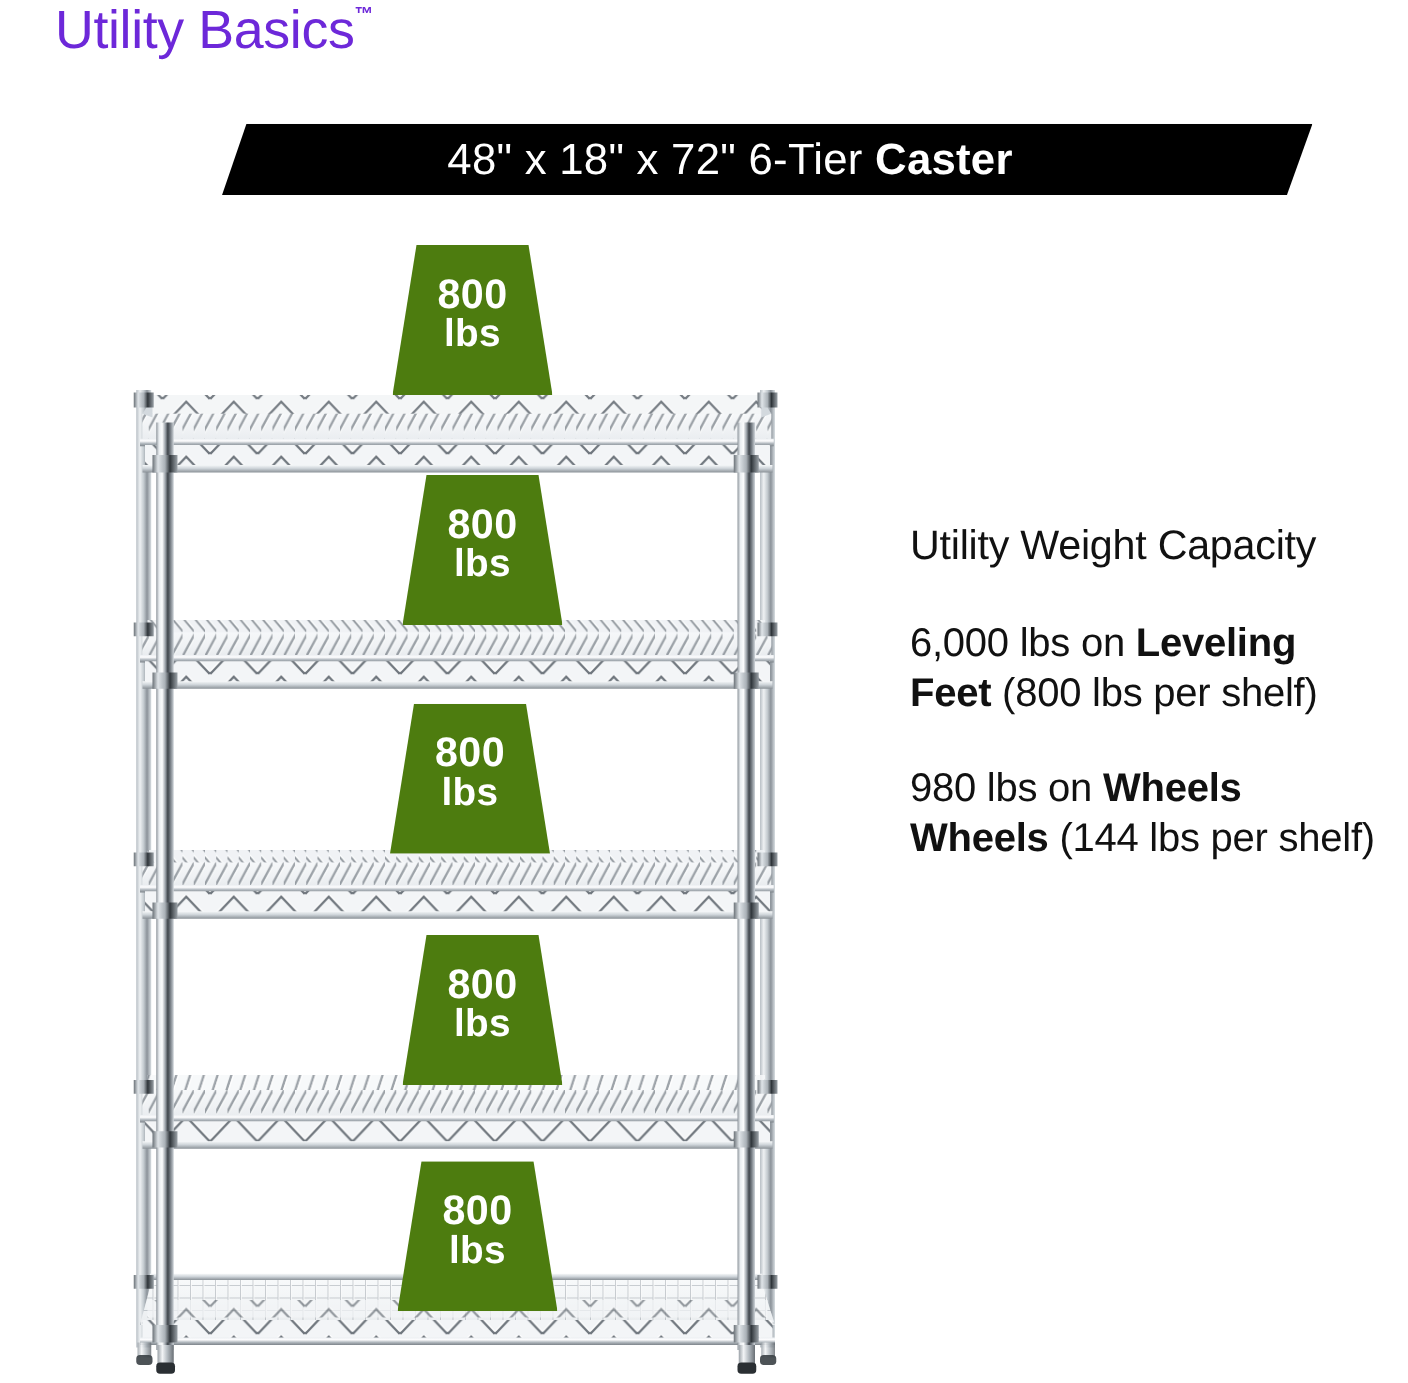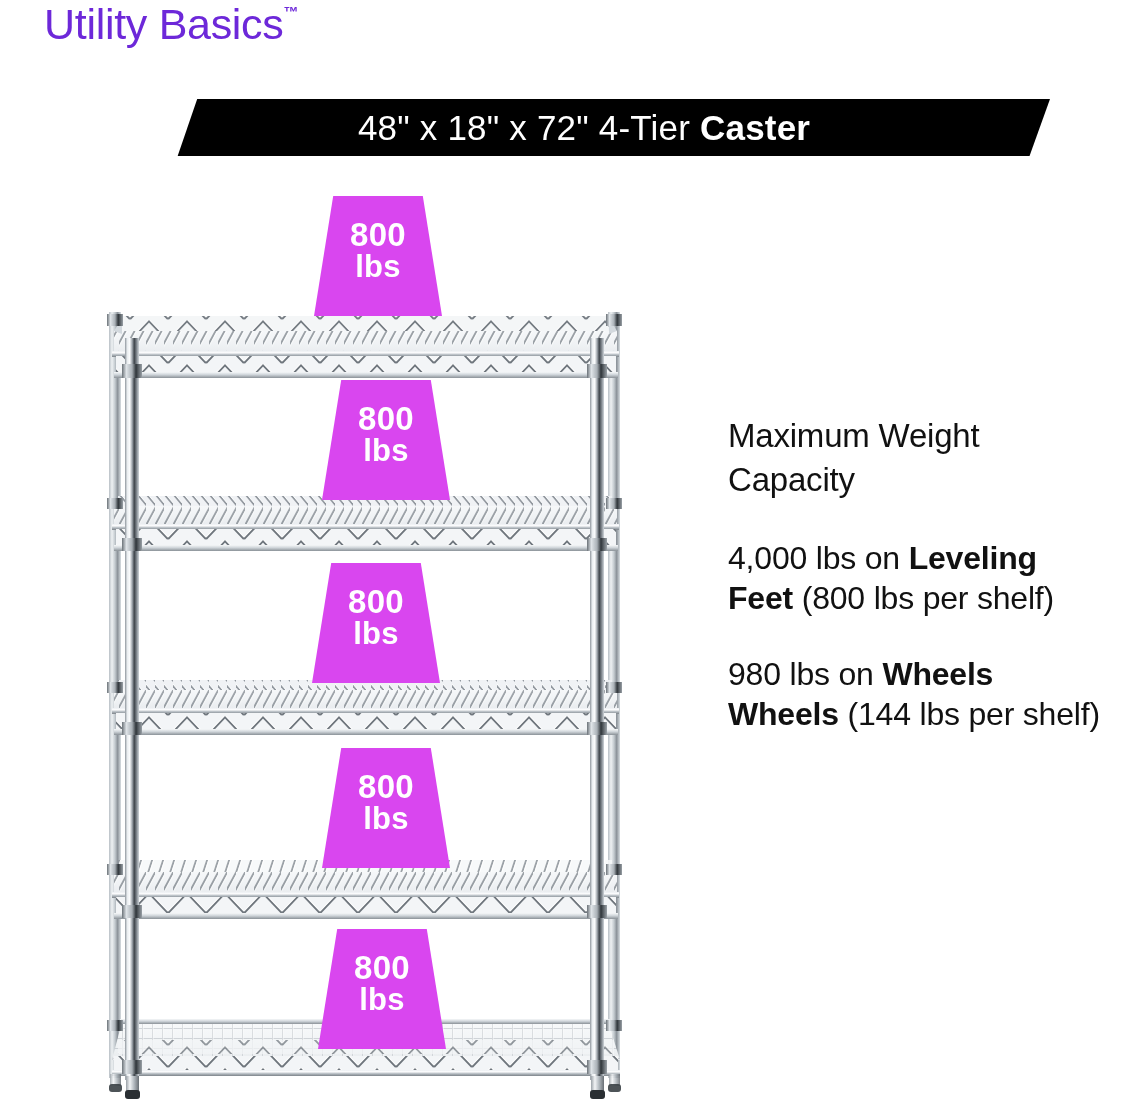--- a/index.html
+++ b/index.html
@@ -98,21 +98,21 @@
     width: 100%;
     height: 100%;
     overflow: visible;
   }
 
   
   .badge {
     position: absolute;
     width: 128px;
     height: 120px;
-    background: #d946ef;
+    background: #4d7c0f;
     -webkit-clip-path: polygon(15% 0%, 85% 0%, 100% 100%, 0% 100%);
     clip-path: polygon(15% 0%, 85% 0%, 100% 100%, 0% 100%);
     color: #ffffff;
     text-align: center;
     font-weight: 700;
     font-size: 33px;
     line-height: 1.0;
     padding-top: 22px;
     letter-spacing: 0.3px;
   }
@@ -124,21 +124,21 @@
   .b4 { left: 322px; top: 748px; }
   .b5 { left: 318px; top: 929px; }
 </style>
 </head>
 <body>
 
 <div id="brand"><span>Utility Basics</span><span class="tm">™</span></div>
 
 <div id="banner"></div>
 <div id="banner-text">
-  <span>48" x 18" x 72"</span>&nbsp;<span>4-Tier</span>&nbsp;<b>Caster</b>&nbsp;
+  <span>48" x 18" x 72"</span>&nbsp;<span>6-Tier</span>&nbsp;<b>Caster</b>&nbsp;
 </div>
 
 <div id="rack">
   <svg class="svg-layer" viewBox="0 0 570 800" preserveAspectRatio="none">
     <defs>
 
       <linearGradient id="postFront" x1="0" y1="0" x2="1" y2="0">
         <stop offset="0" stop-color="#8e959c"></stop>
         <stop offset="0.16" stop-color="#e9edf0"></stop>
         <stop offset="0.34" stop-color="#fbfcfd"></stop>
@@ -345,16 +345,16 @@
 <div class="badge b4">
   <span>800</span>
   <span class="v2">lbs</span>
 </div>
 <div class="badge b5">
   <span>800</span>
   <span class="v2">lbs</span>
 </div>
 
 <div id="copy">
-  <div class="head">Maximum Weight Capacity</div>
-  <div class="para"><span>4,000 lbs on </span><b>Leveling Feet</b><span> (800 lbs per shelf)</span></div>
+  <div class="head">Utility Weight Capacity</div>
+  <div class="para"><span>6,000 lbs on </span><b>Leveling Feet</b><span> (800 lbs per shelf)</span></div>
   <div class="para"><span>980 lbs on </span><b>Wheels Wheels</b><span> (144 lbs per shelf)</span></div>
 </div>
 
 </body></html>

